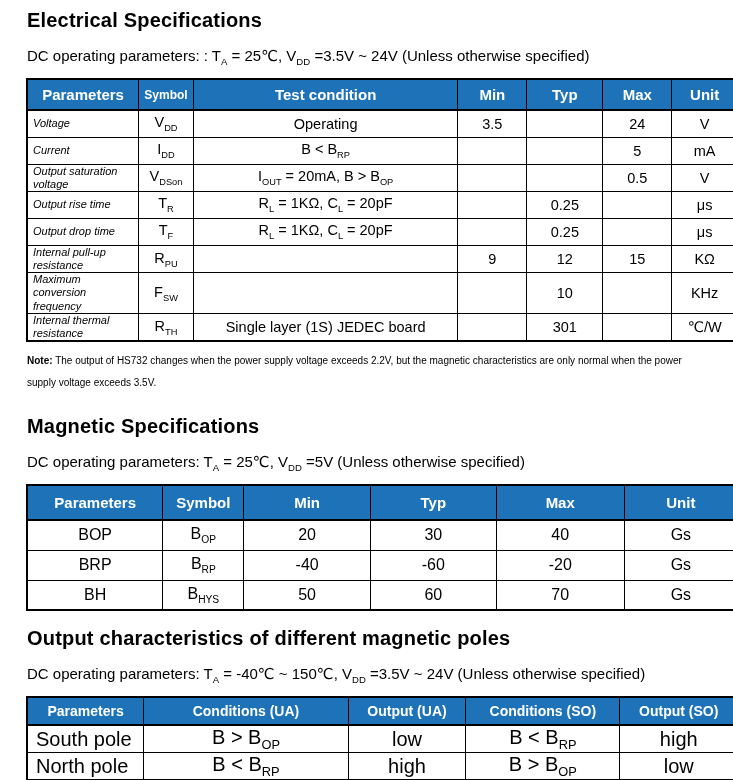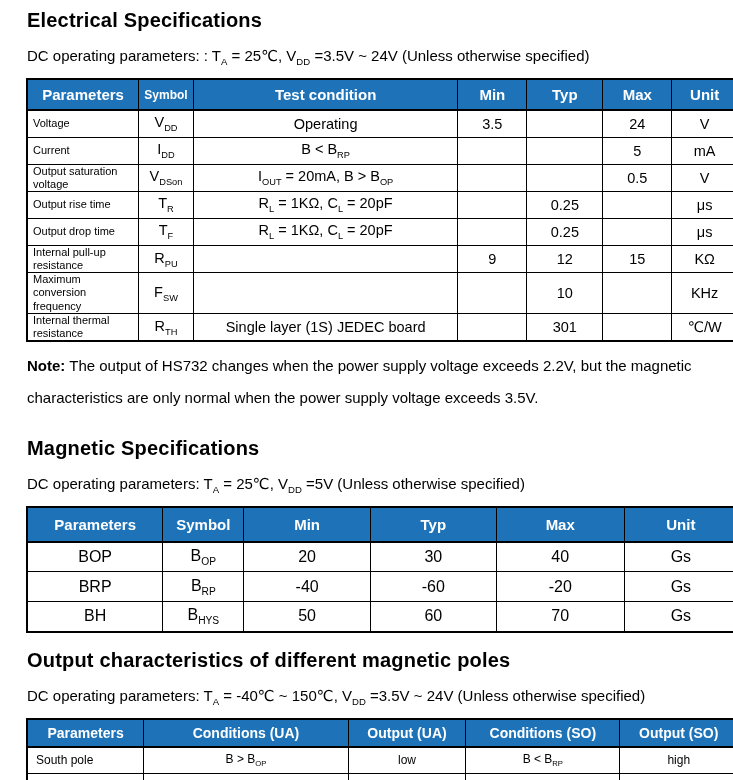--- a/index.html
+++ b/index.html
@@ -57,33 +57,34 @@
   
   .t1 th { height: 31px; }
   .t1 th:nth-child(2) { font-size: 12px; }
   .t1 td { height: 27px; }
   .t1 td:first-child {
     text-align: left;
     font-size: 11px;
     padding-left: 5px;
     padding-right: 17px;
     line-height: 1.2;
+    font-style: italic;
   }
 
   
   .t2 th { height: 35px; }
   .t2 td { height: 30px; font-size: 16px; }
 
   
   .t3 th { height: 28px; font-size: 14px; }
-  .t3 td { height: 27px; font-size: 12px; }
+  .t3 td { height: 27px; font-size: 20px; }
   .t3 td:first-child { text-align: left; padding-left: 8px; }
 
   .note {
-    font-size: 15px;
+    font-size: 10px;
     margin: 8px 22px 0 27px;
     line-height: 2.15;
   }
   .note-label { font-weight: 700; }
 </style>
 </head>
 <body>
 
 <div class="page">
 

